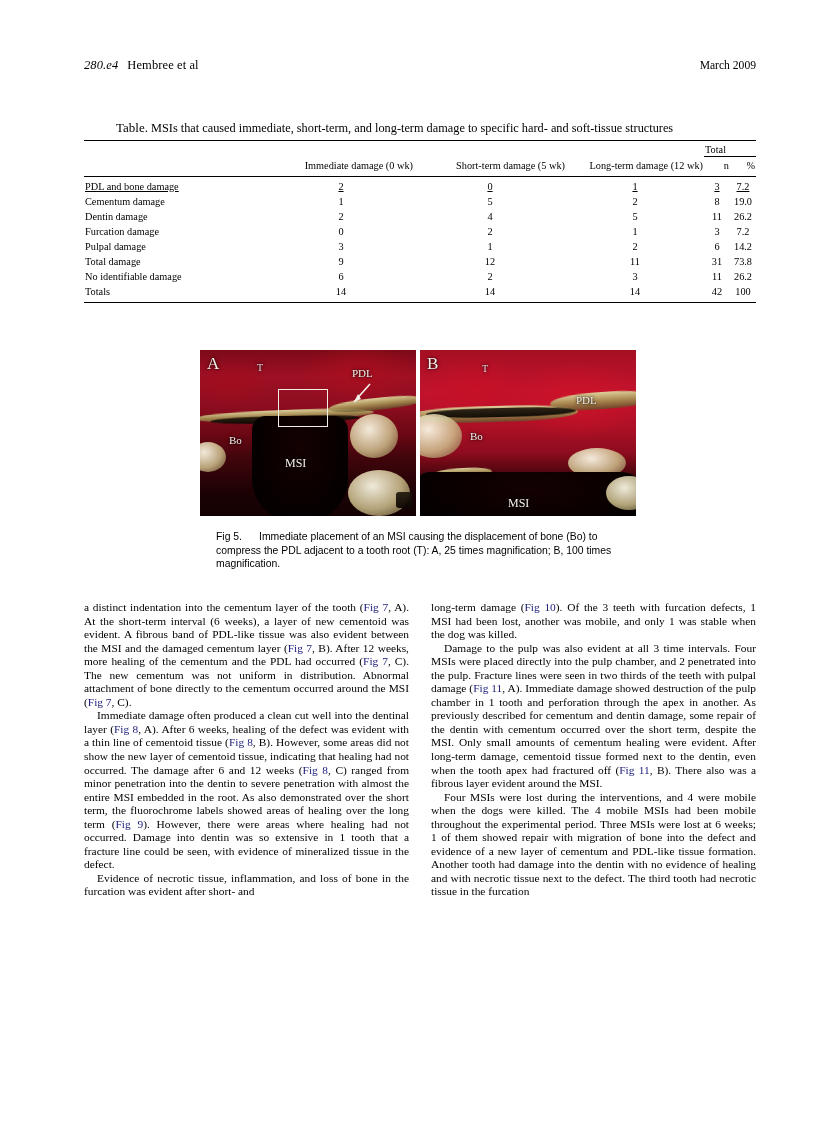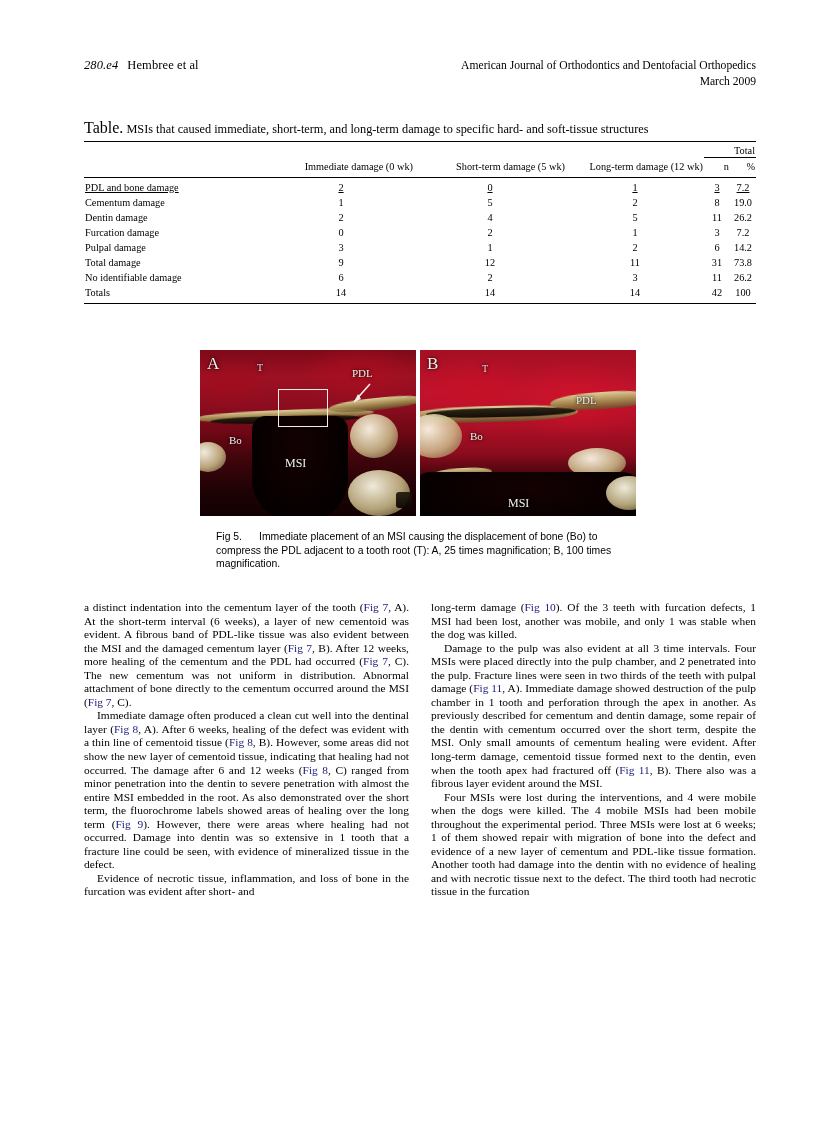--- a/index.html
+++ b/index.html
@@ -58,36 +58,37 @@
     top: 120px;
     width: 672px;
   }
   .table-caption {
     font-size: 12.3px;
     line-height: 15px;
     padding-bottom: 4px;
     white-space: nowrap;
   }
   .table-caption .tbl-word {
-    font-size: 16px;
+    font-size: 13px;
+    margin-left: 32px;
   }
   table.data {
     width: 672px;
     border-collapse: collapse;
     font-size: 10.2px;
   }
   table.data thead tr.toprule > * {
     border-top: 1.6px solid #000;
   }
   .row-head-total th {
     padding-top: 3px;
     padding-bottom: 1px;
     font-weight: normal;
     font-size: 10.3px;
-    text-align: right;
+    text-align: left;
   }
   .total-span {
     border-bottom: 0.9px solid #000;
   }
   .row-head-cols th {
     font-weight: normal;
     font-size: 10.3px;
     padding-top: 3px;
     padding-bottom: 5px;
     text-align: right;
@@ -255,21 +256,20 @@
 </head>
 <body>
 
 <div class="page">
 
   <div class="runhead">
     <div class="runhead-left">
       <span class="runhead-folio">280.e4</span><span>Hembree et al</span>
     </div>
     <div class="runhead-right">
-      <div>American Journal of Orthodontics and Dentofacial Orthopedics</div>
       <div>March 2009</div>
     </div>
   </div>
 
   <div class="table-block">
     <div class="table-caption">
       <span class="tbl-word">Table.</span>
       <span>MSIs that caused immediate, short-term, and long-term damage to specific hard- and soft-tissue structures</span>
     </div>
 

